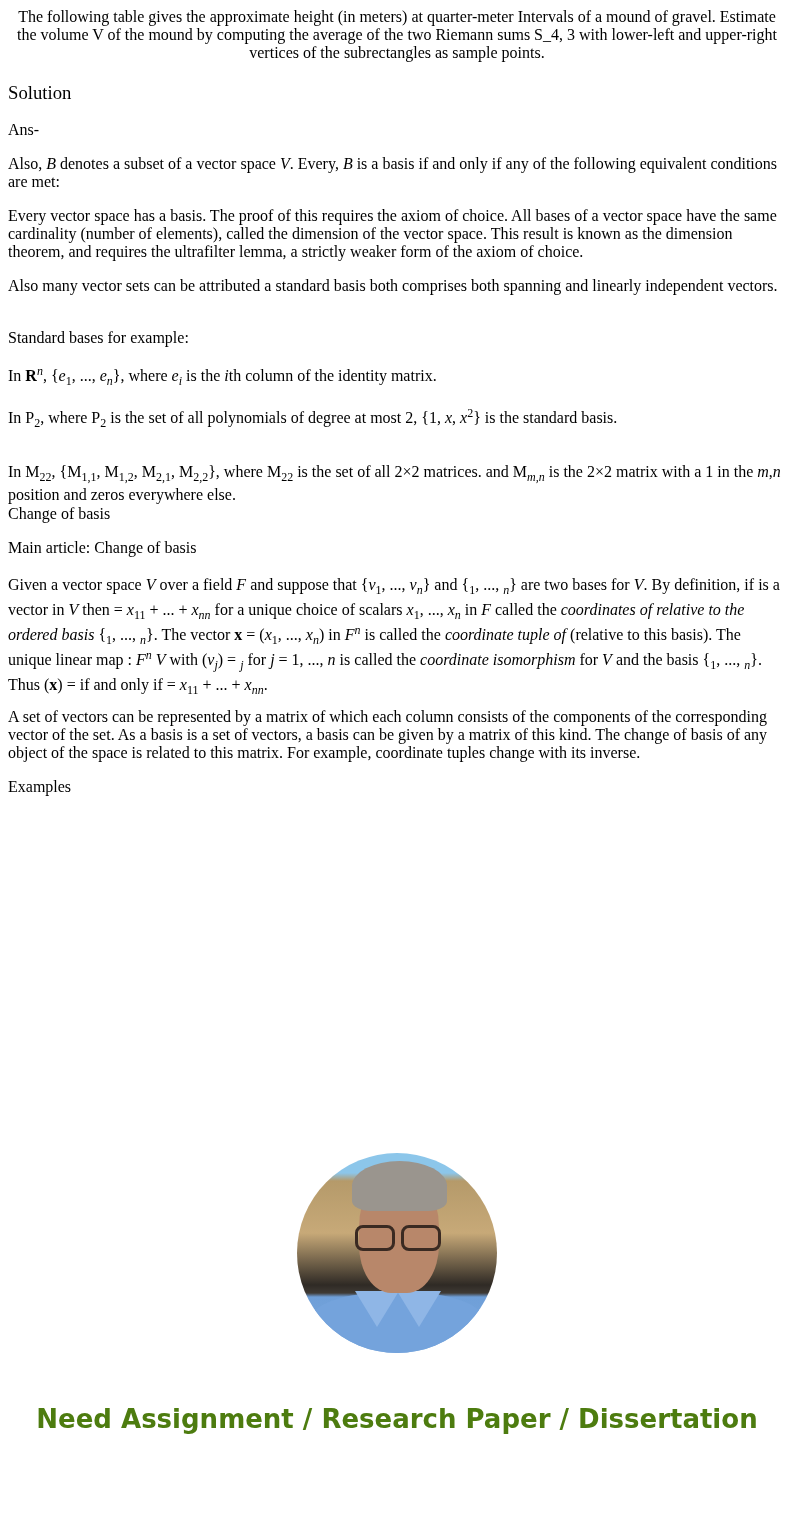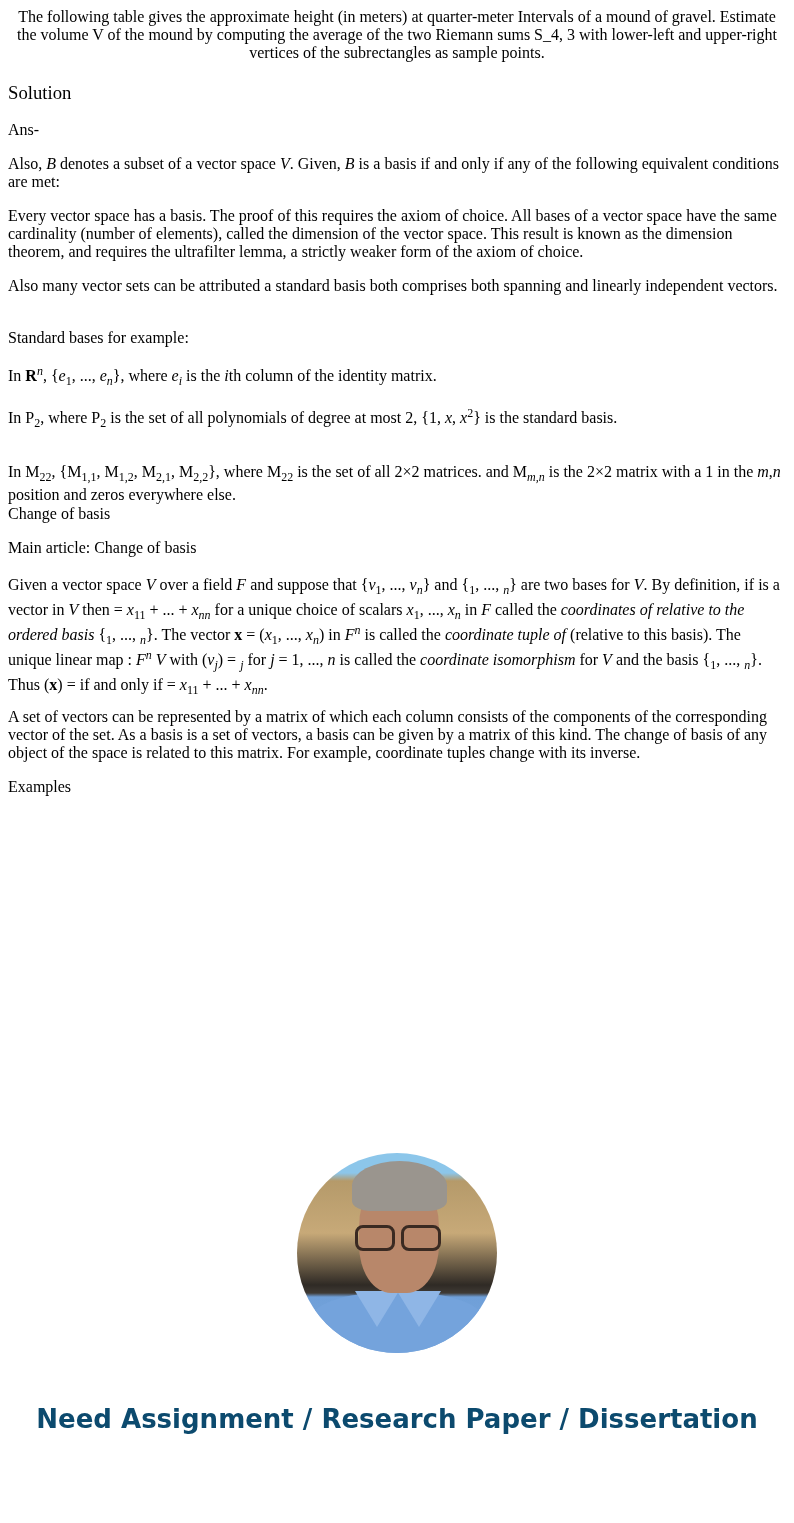--- a/index.html
+++ b/index.html
@@ -52,34 +52,34 @@
     .avatar .collar-l, .avatar .collar-r {
       position: absolute; top: 138px; width: 0; height: 0;
       border-left: 22px solid transparent; border-right: 22px solid transparent;
       border-top: 36px solid #8fb6e6;
     }
     .avatar .collar-l { left: 58px; }
     .avatar .collar-r { left: 100px; }
     .banner {
       position: absolute; left: 0; top: 1404px; width: 794px; text-align: center;
       font-family: "DejaVu Sans", sans-serif; font-weight: bold; font-size: 26px;
-      line-height: 30px; color: #0c4a6e;
+      line-height: 30px; color: #4d7c0f;
     }
   </style>
 </head>
 <body>
 
 <div class="content">
   <p class="p-question">The following table gives the approximate height (in meters) at quarter-meter Intervals of a mound of gravel. Estimate the volume V of the mound by computing the average of the two Riemann sums S_4, 3 with lower-left and upper-right vertices of the subrectangles as sample points.</p>
 
   <h3 class="solution">Solution</h3>
 
   <p class="p-ans">Ans-</p>
 
-  <p class="p-again"><span>Also, </span><i>B</i><span> denotes a subset of a vector space </span><i>V</i><span>. Given, </span><i>B</i><span> is a basis if and only if any of the following equivalent conditions are met:</span></p>
+  <p class="p-again"><span>Also, </span><i>B</i><span> denotes a subset of a vector space </span><i>V</i><span>. Every, </span><i>B</i><span> is a basis if and only if any of the following equivalent conditions are met:</span></p>
 
   <p class="p-every">Every vector space has a basis. The proof of this requires the axiom of choice. All bases of a vector space have the same cardinality (number of elements), called the dimension of the vector space. This result is known as the dimension theorem, and requires the ultrafilter lemma, a strictly weaker form of the axiom of choice.</p>
 
   <p class="p-also">Also many vector sets can be attributed a standard basis both comprises both spanning and linearly independent vectors.</p>
 
   <p class="p-standard">Standard bases for example:</p>
 
   <p class="p-rn"><span>In </span><b>R</b><sup><i>n</i></sup><span>, {</span><i>e</i><sub>1</sub><span>, ..., </span><i>e</i><sub><i>n</i></sub><span>}, where </span><i>e</i><sub><i>i</i></sub><span> is the </span><i>i</i><span>th column of the identity matrix.</span></p>
 
   <p class="p-p2"><span>In P</span><sub>2</sub><span>, where P</span><sub>2</sub><span> is the set of all polynomials of degree at most 2, {1, </span><i>x</i><span>, </span><i>x</i><sup>2</sup><span>} is the standard basis.</span></p>

